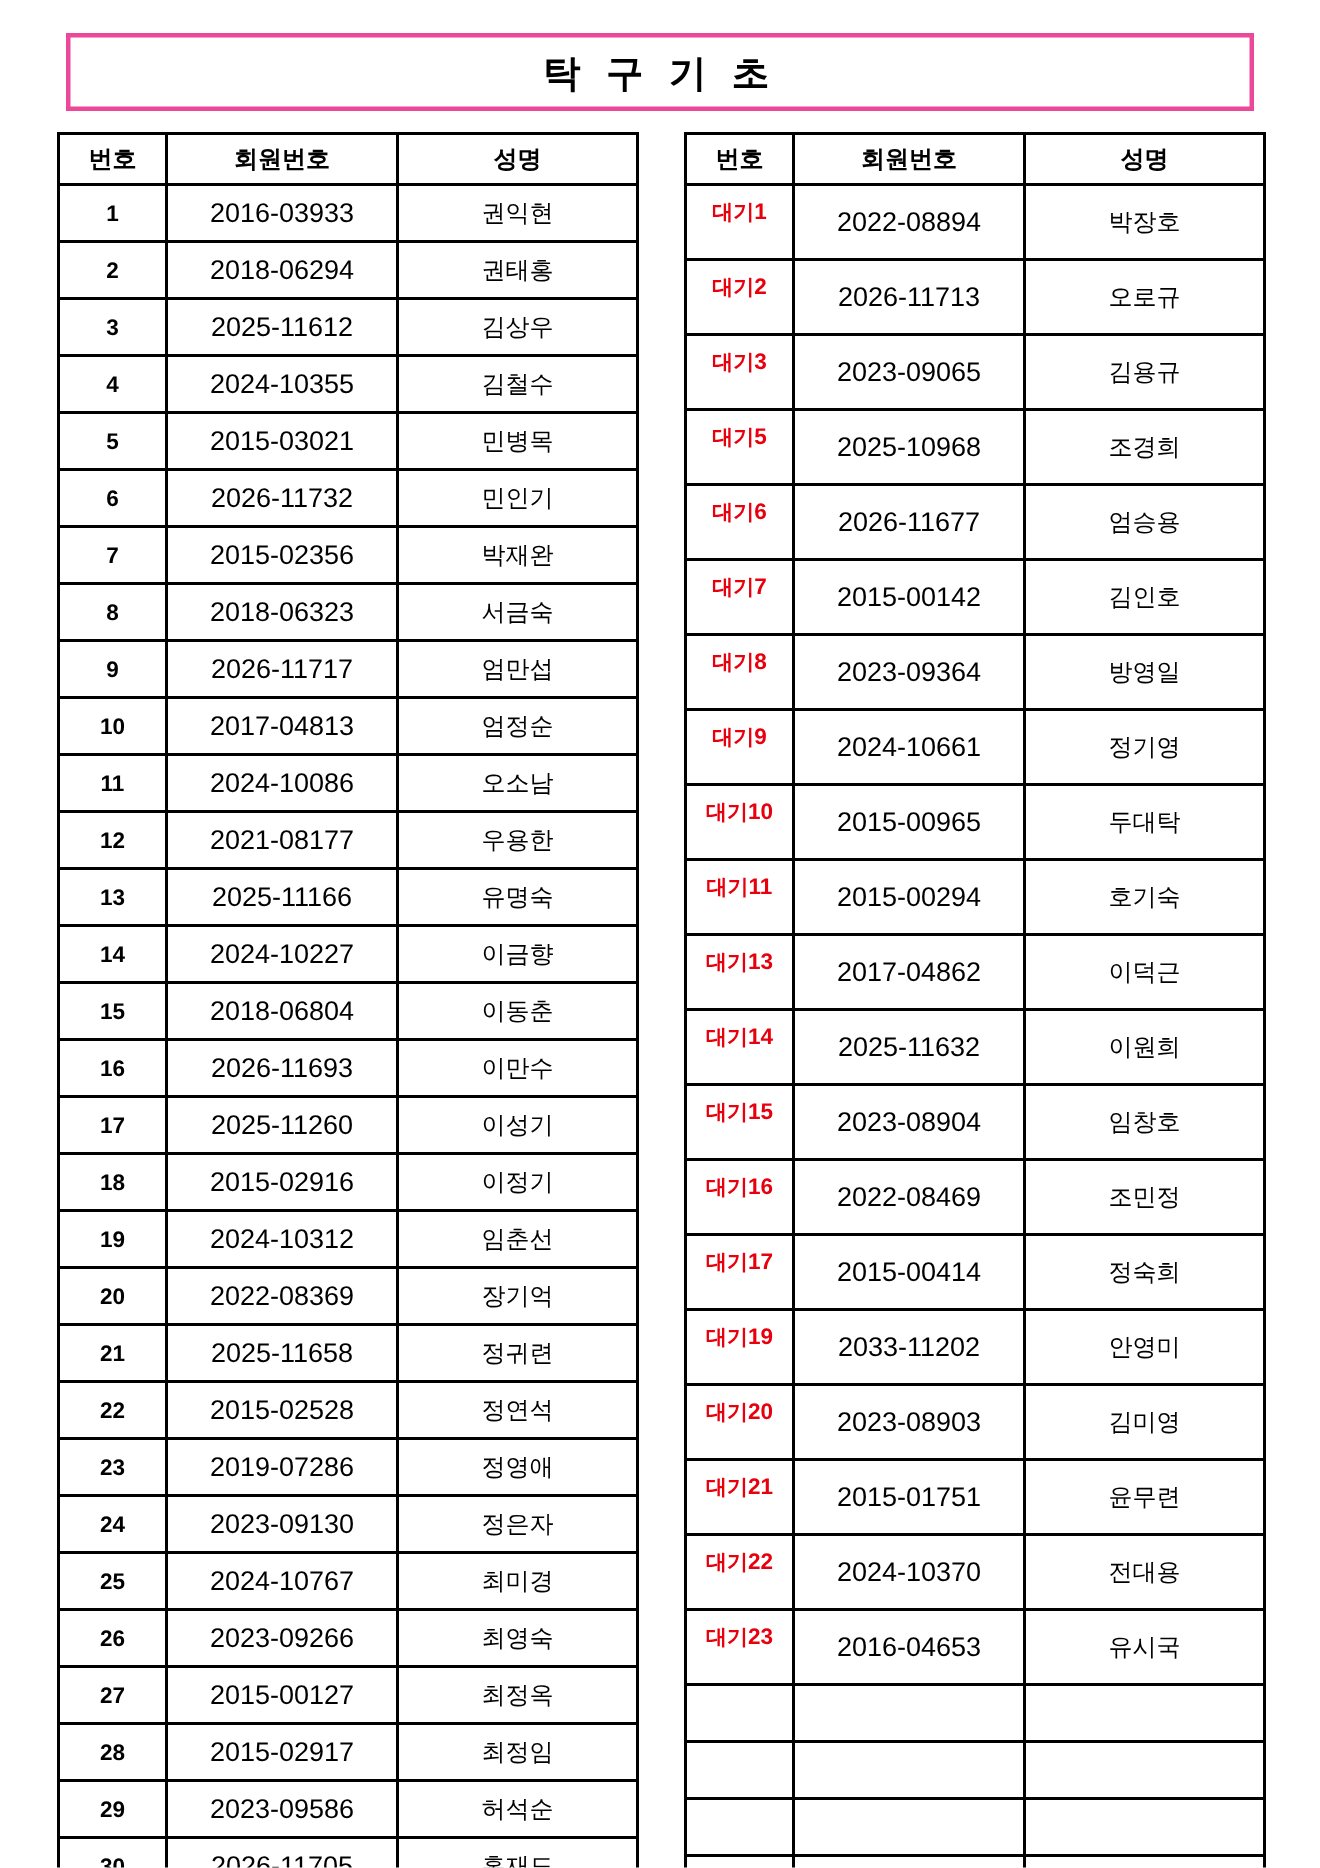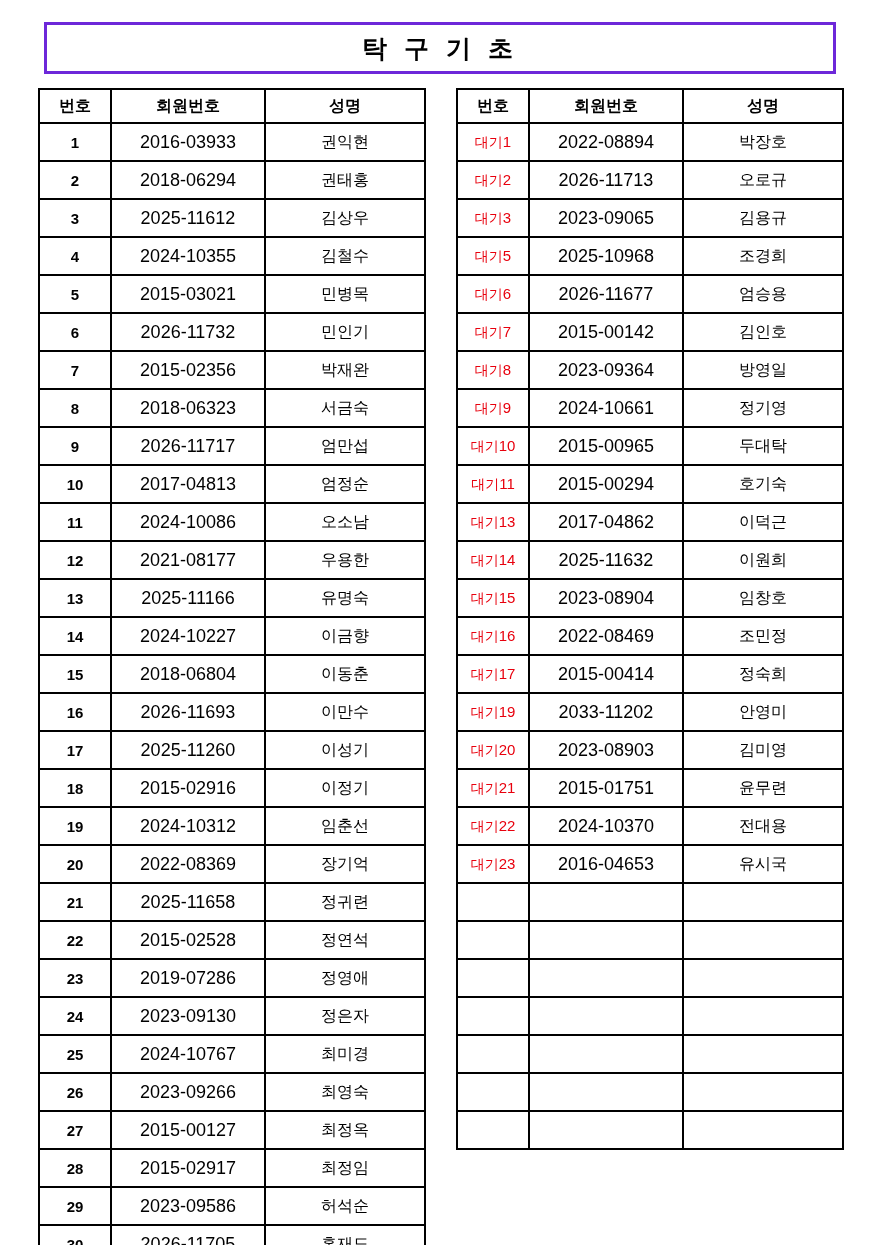--- a/index.html
+++ b/index.html
@@ -16,21 +16,21 @@
   }
   .page {
     width: 880px;
     height: 1245px;
     box-sizing: border-box;
     padding: 22px 38px 20px 38px;
     position: relative;
   }
   
   .title-box {
-    border: 3px solid #6d28d9;
+    border: 3px solid #ec4899;
     height: 46px;
     display: flex;
     align-items: center;
     justify-content: center;
     margin: 0 6px 14px 6px;
   }
   .title-text {
     font-size: 25px;
     font-weight: bold;
     letter-spacing: 5px;
@@ -68,23 +68,23 @@
   }
   td.no {
     font-size: 15px;
     font-weight: bold;
     padding-bottom: 7px;
     vertical-align: bottom;
   }
   td.no.wait {
     color: #e8000d;
     font-size: 14px;
-    font-weight: normal;
+    font-weight: bold;
     vertical-align: middle;
-    padding-bottom: 0;
+    padding-bottom: 12px;
   }
   td.no.wait .w-lab { font-size: 14px; }
   td.no.wait .w-num { font-size: 15px; }
   td.mem {
     font-size: 18px;
     padding-top: 8px;
     vertical-align: top;
   }
   td.name {
     font-size: 16px;

